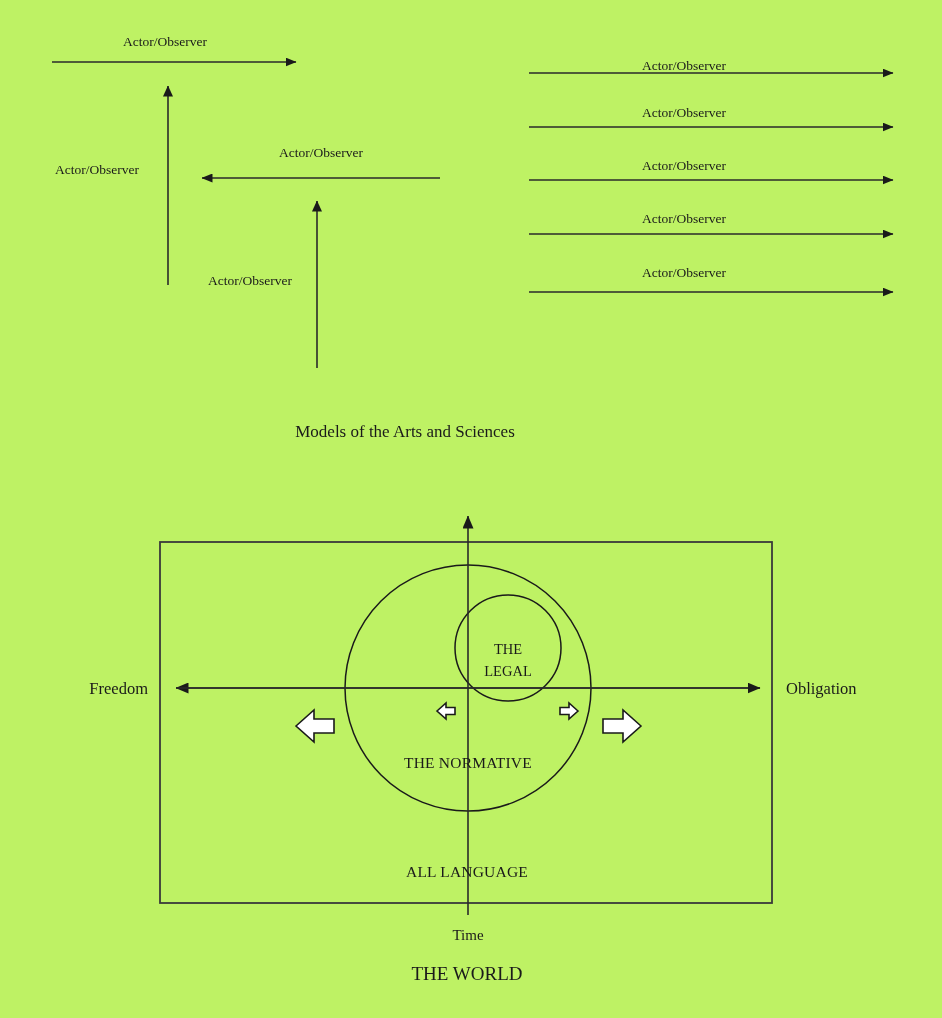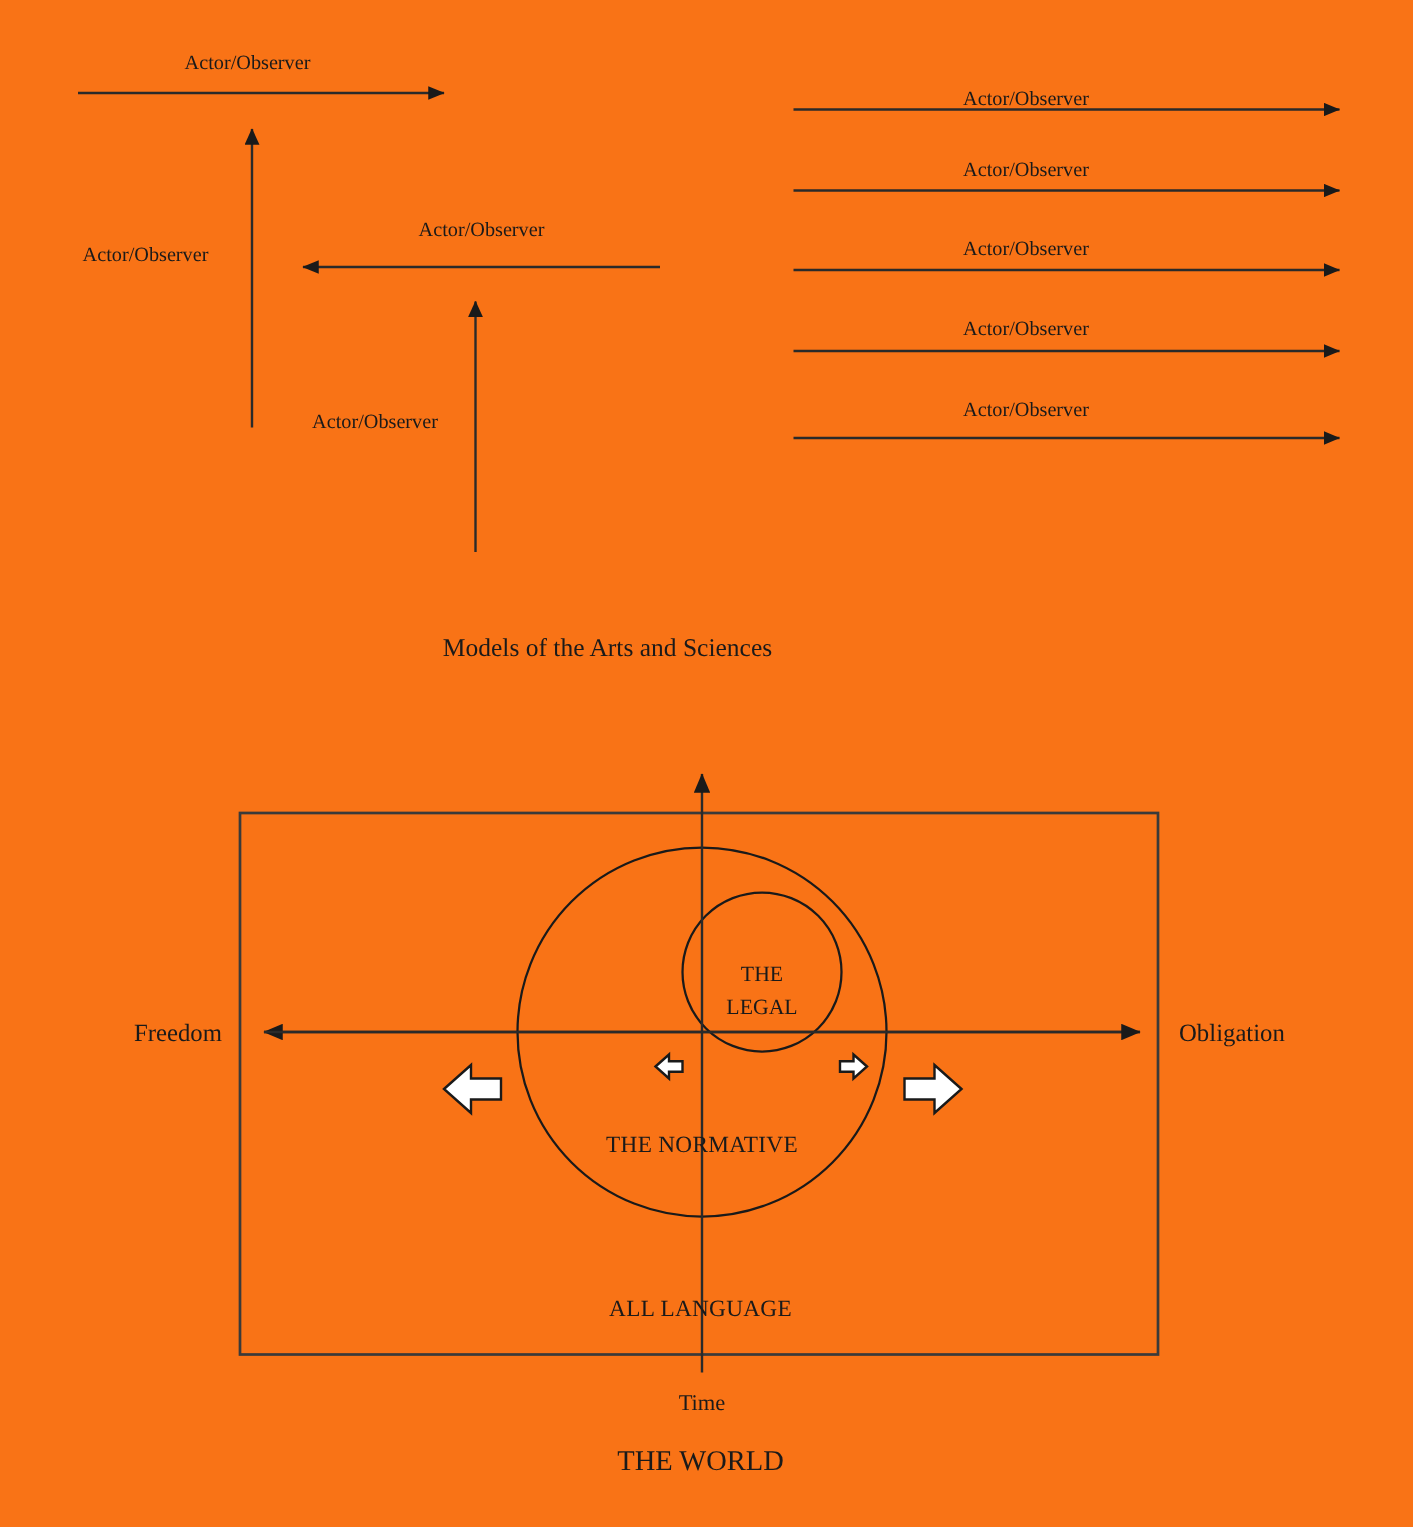--- a/index.html
+++ b/index.html
@@ -9,21 +9,21 @@
     background: #ffffff;
   }
   body {
     font-family: "Liberation Serif", "DejaVu Serif", serif;
     color: #1a1a1a;
   }
   #page {
     position: relative;
     width: 942px;
     height: 1018px;
-    background: #f97316;
+    background: #bef264;
     overflow: hidden;
   }
   #figure-svg {
     position: absolute;
     left: 0;
     top: 0;
     width: 942px;
     height: 1018px;
     display: block;
   }

